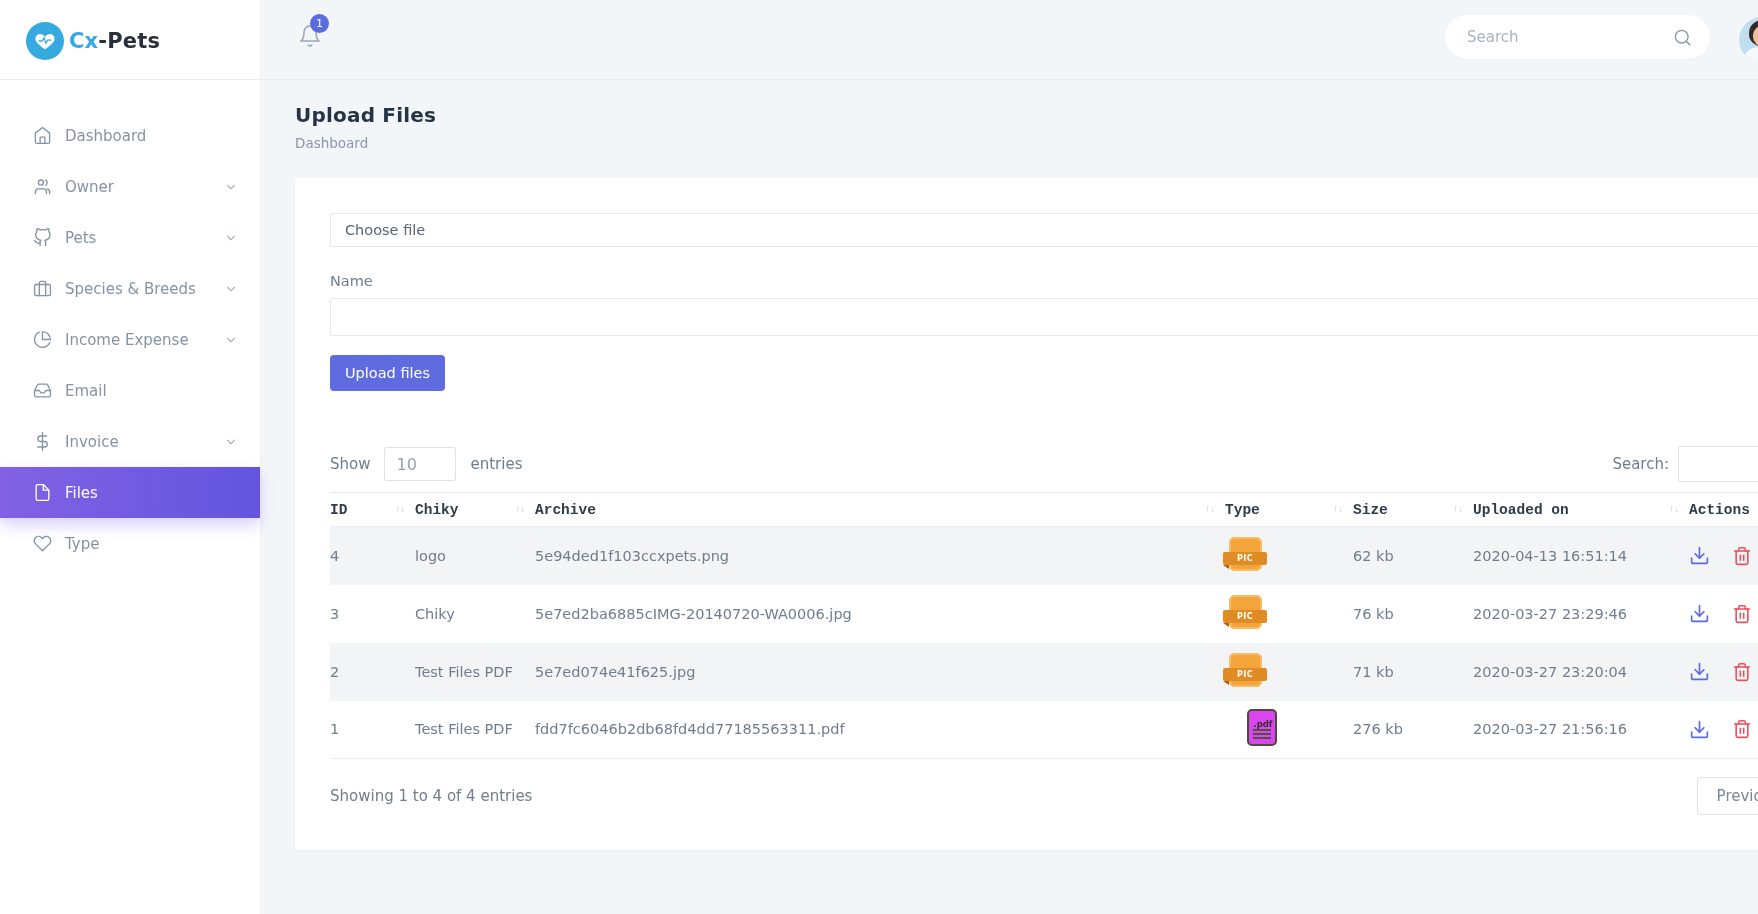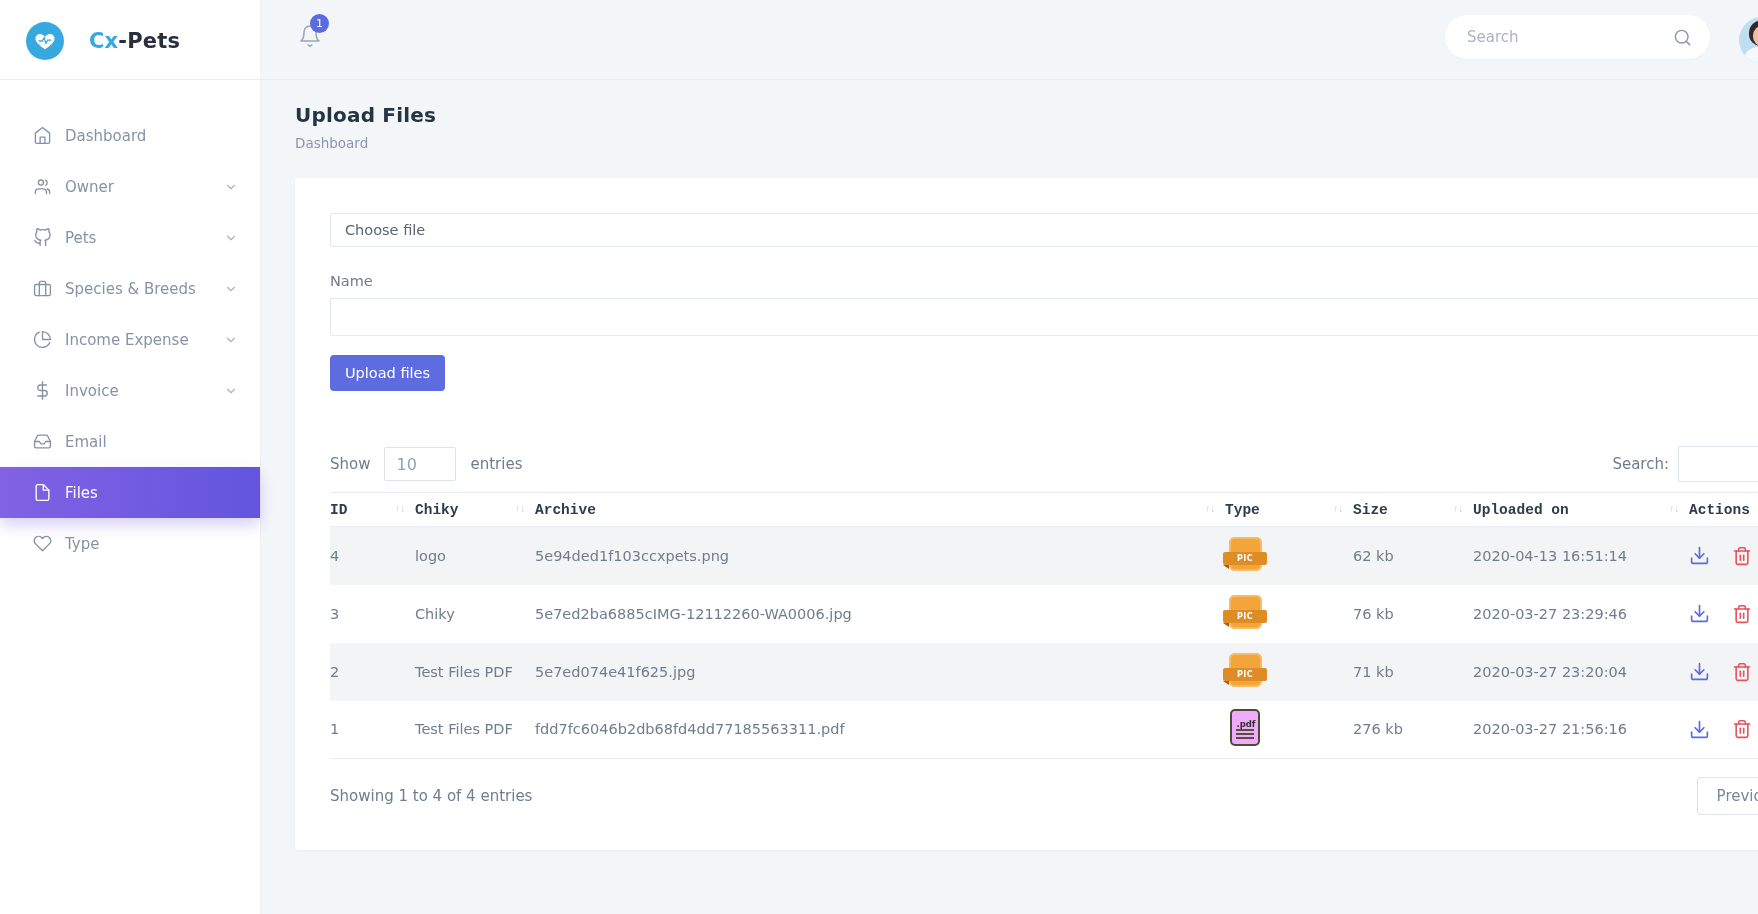--- a/index.html
+++ b/index.html
@@ -16,21 +16,21 @@
   .search-pill input { flex:1; border:none; outline:none; font-size:15px; color:#5a6573; background:transparent; font-family:inherit; }
   .search-pill input::placeholder { color:#a9b3c2; }
   .search-pill svg { color:#8a97a9; flex:none; }
   .avatar { position:absolute; left:1739px; top:17px; width:46px; height:46px; border-radius:50%; background:#bfdff0; overflow:hidden; cursor:pointer; }
   .avatar .hair { position:absolute; left:10px; top:3px; width:27px; height:26px; background:#35282b; border-radius:50% 50% 45% 45%; }
   .avatar .face { position:absolute; left:14px; top:9px; width:19px; height:20px; background:#eec09a; border-radius:48%; }
   .avatar .coat { position:absolute; left:6px; top:30px; width:34px; height:20px; background:#f6f9fb; border-radius:45% 45% 0 0; }
 
   
   .sidebar { position:absolute; left:0; top:0; width:260px; height:914px; background:#fff; z-index:4; box-shadow:1px 0 0 #eef1f5; }
-  .logo { display:flex; align-items:center; gap:25px; padding:22px 0 0 26px; cursor:pointer; }
+  .logo { display:flex; align-items:center; gap:5px; padding:22px 0 0 26px; cursor:pointer; }
   .logo-mark { width:38px; height:38px; border-radius:50%; background:#36a9de; display:flex; align-items:center; justify-content:center; flex:none; }
   .logo-text { font-size:21px; font-weight:bold; letter-spacing:.2px; }
   .logo-text .b1 { color:#36a9de; }
   .logo-text .b2 { color:#29303b; }
   .nav { position:absolute; left:0; top:110px; width:260px; }
   .nav-item { height:51px; display:flex; align-items:center; padding:0 22px 0 33px; color:#8593a5; font-size:15px; cursor:pointer; position:relative; }
   .nav-item .nav-icon { width:19px; height:19px; margin-right:13px; flex:none; display:flex; }
   .nav-item .nav-label { flex:1; }
   .nav-item .chev { width:14px; height:14px; color:#aab4c2; display:flex; }
   .nav-item.active { background:linear-gradient(to right,#8162e4,#6355de); color:#fff; box-shadow:0 7px 14px rgba(115,90,230,.28); }
@@ -58,21 +58,21 @@
   .sort-arrows { font-size:10px; color:#c6ccd8; letter-spacing:-1px; margin-left:8px; white-space:nowrap; }
   table.files tbody td { height:58px; font-size:14.5px; color:#6f7d8c; padding:0 10px 0 0; }
   table.files tbody tr:nth-child(odd) { background:#f3f4f6; }
   table.files tbody tr:last-child td { border-bottom:1px solid #e9edf3; }
   col.c-id{width:85px} col.c-title{width:120px} col.c-archive{width:690px} col.c-type{width:128px} col.c-size{width:120px} col.c-up{width:216px} col.c-act{width:auto}
 
   
   .pic-icon { position:relative; display:inline-block; width:33px; height:34px; background:#f3a53c; border-radius:6px; box-shadow:inset 0 0 0 2px #f7bc63; margin-left:4px; }
   .pic-band { position:absolute; left:-6px; right:-5px; top:15px; height:13px; background:#e08c24; border-radius:2px; color:#fff; font-size:8px; font-weight:bold; display:flex; align-items:center; justify-content:center; letter-spacing:.5px; }
   .pic-icon::after { content:""; position:absolute; left:-6px; top:28px; border-top:4px solid #a96314; border-left:6px solid transparent; }
-  .pdf-icon { position:relative; display:inline-block; width:30px; height:37px; background:#f0abfc; border:2px solid #4c4a38; border-radius:5px; margin-left:5px; }
+  .pdf-icon { position:relative; display:inline-block; width:30px; height:37px; background:#d946ef; border:2px solid #4c4a38; border-radius:5px; margin-left:22px; }
   .pdf-label { position:absolute; left:2px; top:8px; width:24px; text-align:center; font-size:8.5px; font-weight:bold; color:#31302a; }
   .pdf-lines { position:absolute; left:4px; right:4px; bottom:5px; height:10px;
     background:linear-gradient(#55503c,#55503c) 0 0/100% 2px no-repeat,
                linear-gradient(#55503c,#55503c) 0 4px/100% 2px no-repeat,
                linear-gradient(#55503c,#55503c) 0 8px/100% 2px no-repeat; }
 
   .action-cell { display:flex; align-items:center; gap:22px; }
   .dl-icon { color:#5b6be0; cursor:pointer; display:flex; }
   .trash-icon { color:#e8505b; cursor:pointer; display:flex; }
 
@@ -159,39 +159,39 @@
       <span class="nav-label">Income Expense</span>
       <span class="chev">
           <svg width="14" height="14" viewBox="0 0 24 24" fill="none" stroke="currentColor" stroke-width="2" stroke-linecap="round" stroke-linejoin="round">
             <polyline points="6 9 12 15 18 9"></polyline>
           </svg>
         </span>
     </div>
     <div class="nav-item">
       <span class="nav-icon">
           <svg width="19" height="19" viewBox="0 0 24 24" fill="none" stroke="currentColor" stroke-width="1.7" stroke-linecap="round" stroke-linejoin="round">
+            <polyline points="22 12 16 12 14 15 10 15 8 12 2 12"></polyline>
+            <path d="M5.45 5.11 2 12v6a2 2 0 0 0 2 2h16a2 2 0 0 0 2-2v-6l-3.45-6.89A2 2 0 0 0 16.76 4H7.24a2 2 0 0 0-1.79 1.11z"></path>
+          </svg>
+        </span>
+      <span class="nav-label">Email</span>
+    </div>
+    <div class="nav-item">
+      <span class="nav-icon">
+          <svg width="19" height="19" viewBox="0 0 24 24" fill="none" stroke="currentColor" stroke-width="1.7" stroke-linecap="round" stroke-linejoin="round">
             <line x1="12" y1="1" x2="12" y2="23"></line>
             <path d="M17 5H9.5a3.5 3.5 0 0 0 0 7h5a3.5 3.5 0 0 1 0 7H6"></path>
           </svg>
         </span>
       <span class="nav-label">Invoice</span>
       <span class="chev">
           <svg width="14" height="14" viewBox="0 0 24 24" fill="none" stroke="currentColor" stroke-width="2" stroke-linecap="round" stroke-linejoin="round">
             <polyline points="6 9 12 15 18 9"></polyline>
           </svg>
         </span>
-    </div>
-    <div class="nav-item">
-      <span class="nav-icon">
-          <svg width="19" height="19" viewBox="0 0 24 24" fill="none" stroke="currentColor" stroke-width="1.7" stroke-linecap="round" stroke-linejoin="round">
-            <polyline points="22 12 16 12 14 15 10 15 8 12 2 12"></polyline>
-            <path d="M5.45 5.11 2 12v6a2 2 0 0 0 2 2h16a2 2 0 0 0 2-2v-6l-3.45-6.89A2 2 0 0 0 16.76 4H7.24a2 2 0 0 0-1.79 1.11z"></path>
-          </svg>
-        </span>
-      <span class="nav-label">Email</span>
     </div>
     <div class="nav-item active">
       <span class="nav-icon">
           <svg width="19" height="19" viewBox="0 0 24 24" fill="none" stroke="currentColor" stroke-width="1.7" stroke-linecap="round" stroke-linejoin="round">
             <path d="M13 2H6a2 2 0 0 0-2 2v16a2 2 0 0 0 2 2h12a2 2 0 0 0 2-2V9z"></path>
             <polyline points="13 2 13 9 20 9"></polyline>
           </svg>
         </span>
       <span class="nav-label">Files</span>
     </div>
@@ -329,21 +329,21 @@
                     <line x1="10" y1="11" x2="10" y2="17"></line>
                     <line x1="14" y1="11" x2="14" y2="17"></line>
                   </svg>
                 </span>
               </span>
             </td>
         </tr>
         <tr>
           <td>3</td>
           <td>Chiky</td>
-          <td>5e7ed2ba6885cIMG-12112260-WA0006.jpg</td>
+          <td>5e7ed2ba6885cIMG-20140720-WA0006.jpg</td>
           <td><span class="pic-icon"><span class="pic-band">PIC</span></span></td>
           <td>76 kb</td>
           <td>2020-03-27 23:29:46</td>
           <td>
               <span class="action-cell">
                 <span class="dl-icon">
                   <svg width="21" height="21" viewBox="0 0 24 24" fill="none" stroke="currentColor" stroke-width="1.9" stroke-linecap="round" stroke-linejoin="round">
                     <path d="M21 15v4a2 2 0 0 1-2 2H5a2 2 0 0 1-2-2v-4"></path>
                     <polyline points="7 10 12 15 17 10"></polyline>
                     <line x1="12" y1="3" x2="12" y2="15"></line>

